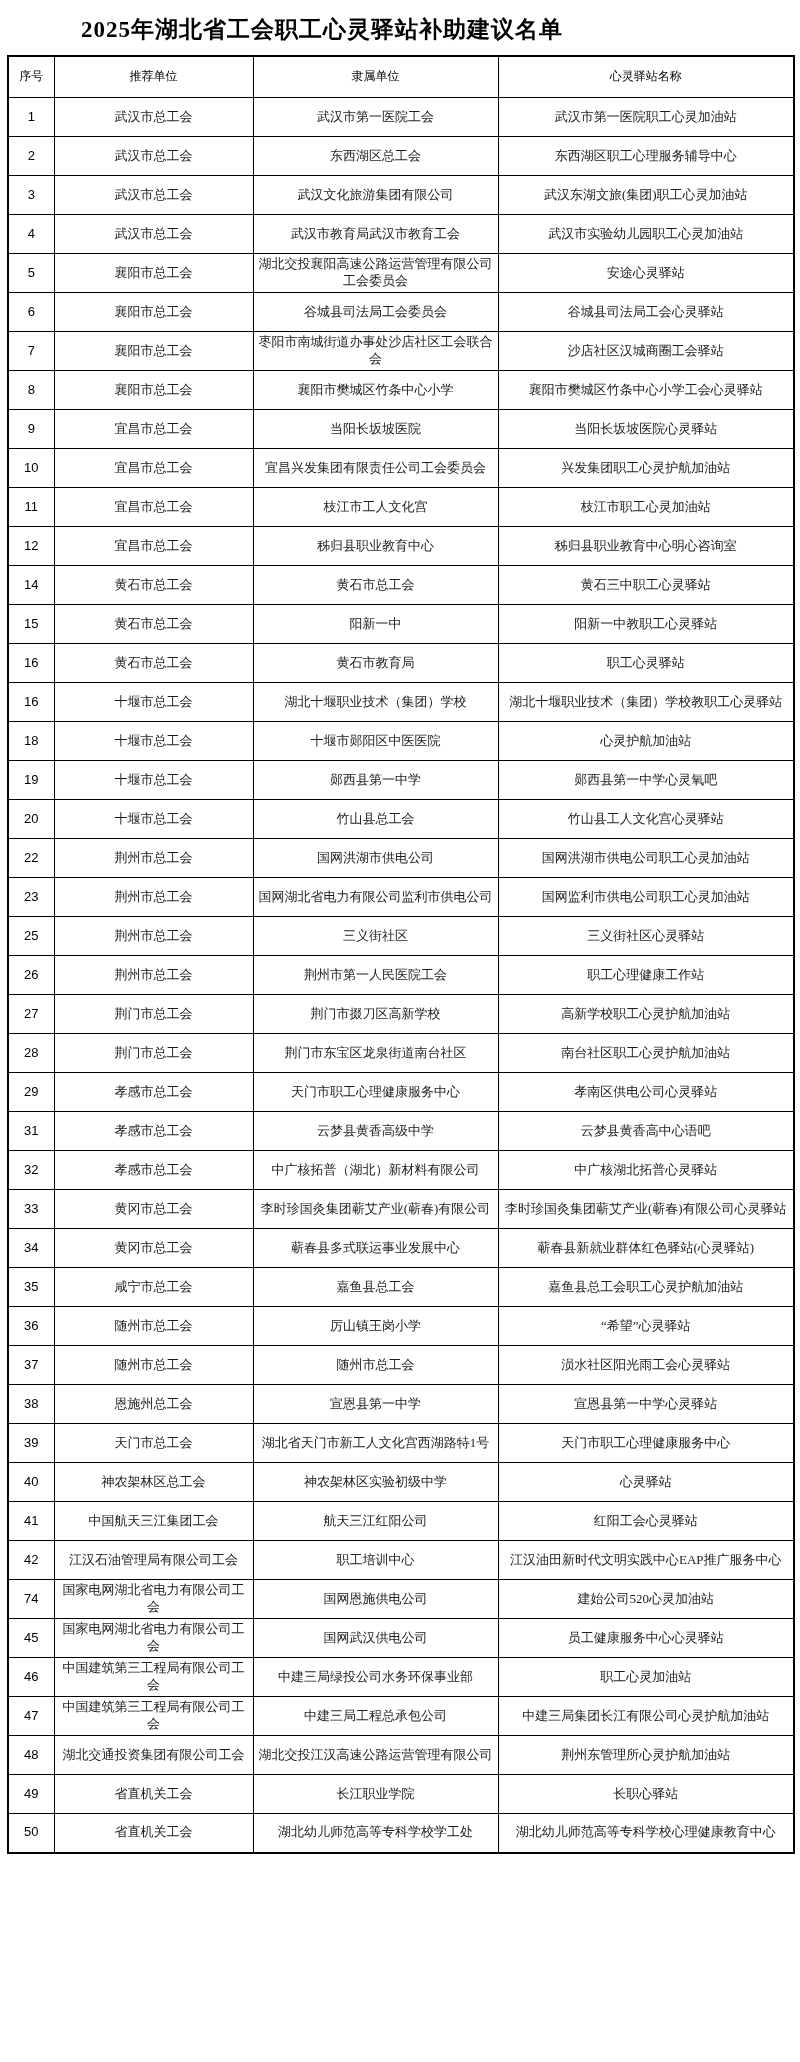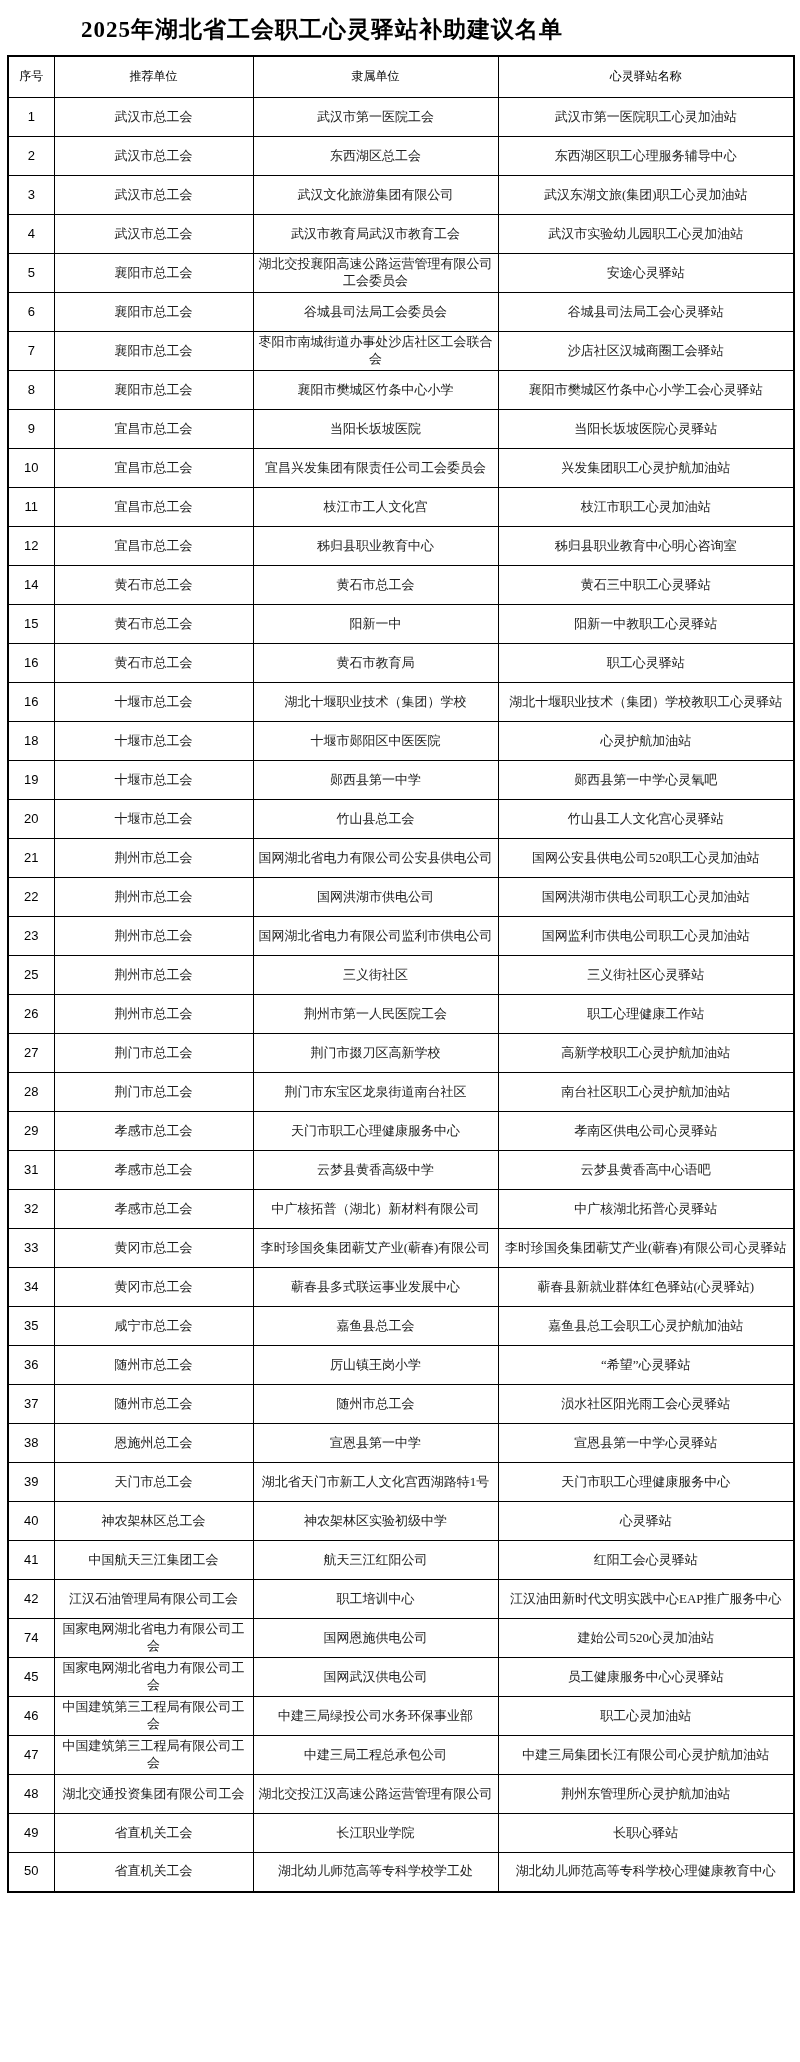--- a/index.html
+++ b/index.html
@@ -215,26 +215,20 @@
     <td>郧西县第一中学心灵氧吧</td>
   </tr>
 
   <tr>
     <td class="num-cell">20</td>
     <td>十堰市总工会</td>
     <td>竹山县总工会</td>
     <td>竹山县工人文化宫心灵驿站</td>
   </tr>
 
-  <tr>
-    <td class="num-cell">21</td>
-    <td>荆州市总工会</td>
-    <td>国网湖北省电力有限公司公安县供电公司</td>
-    <td>国网公安县供电公司520职工心灵加油站</td>
-  </tr>
 
   <tr>
     <td class="num-cell">22</td>
     <td>荆州市总工会</td>
     <td>国网洪湖市供电公司</td>
     <td>国网洪湖市供电公司职工心灵加油站</td>
   </tr>
 
   <tr>
     <td class="num-cell">23</td>

